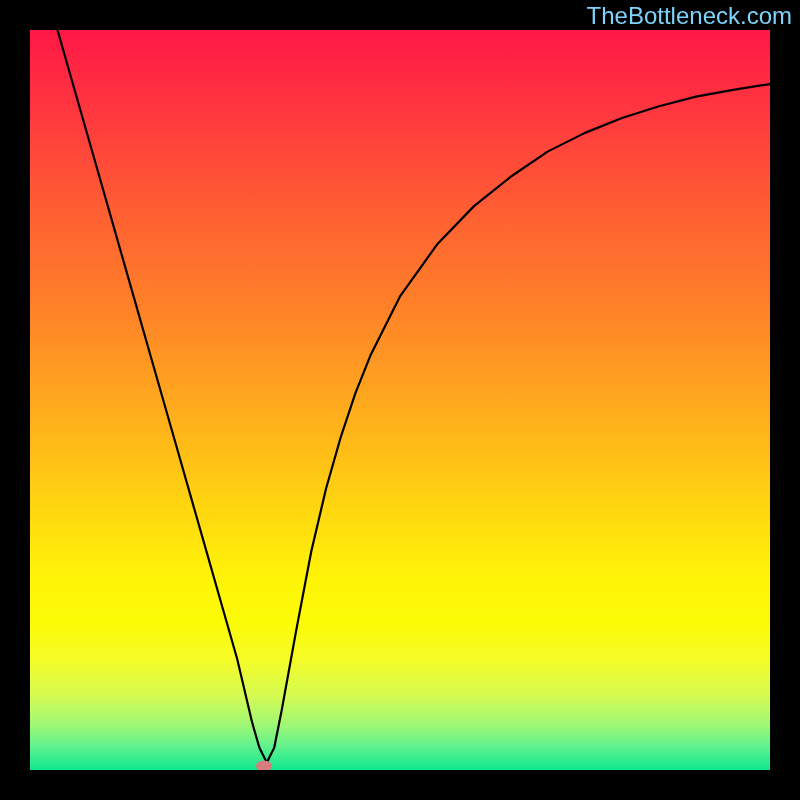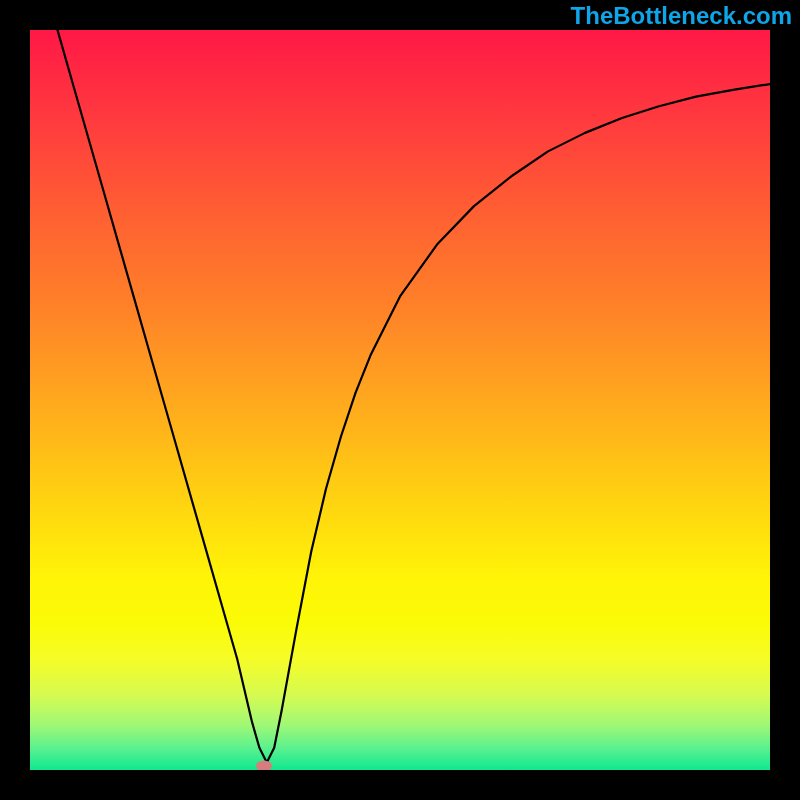--- a/index.html
+++ b/index.html
@@ -43,23 +43,23 @@
     position: absolute;
     width: 16px;
     height: 11px;
     border-radius: 50% / 50%;
     transform: translate(-50%, -50%);
   }
   .watermark {
     position: absolute;
     top: 2px;
     right: 8px;
-    color: #0ea5e9;
+    color: #7dd3fc;
     font-size: 24px;
-    font-weight: 700;
+    font-weight: 400;
     font-family: Arial, Helvetica, sans-serif;
     letter-spacing: 0px;
   }
 </style>
 </head>
 <body>
 
 <div class="chart-frame">
   <div class="plot-area">
     <svg class="gradient-bg" viewBox="0 0 740 740" preserveAspectRatio="none">

